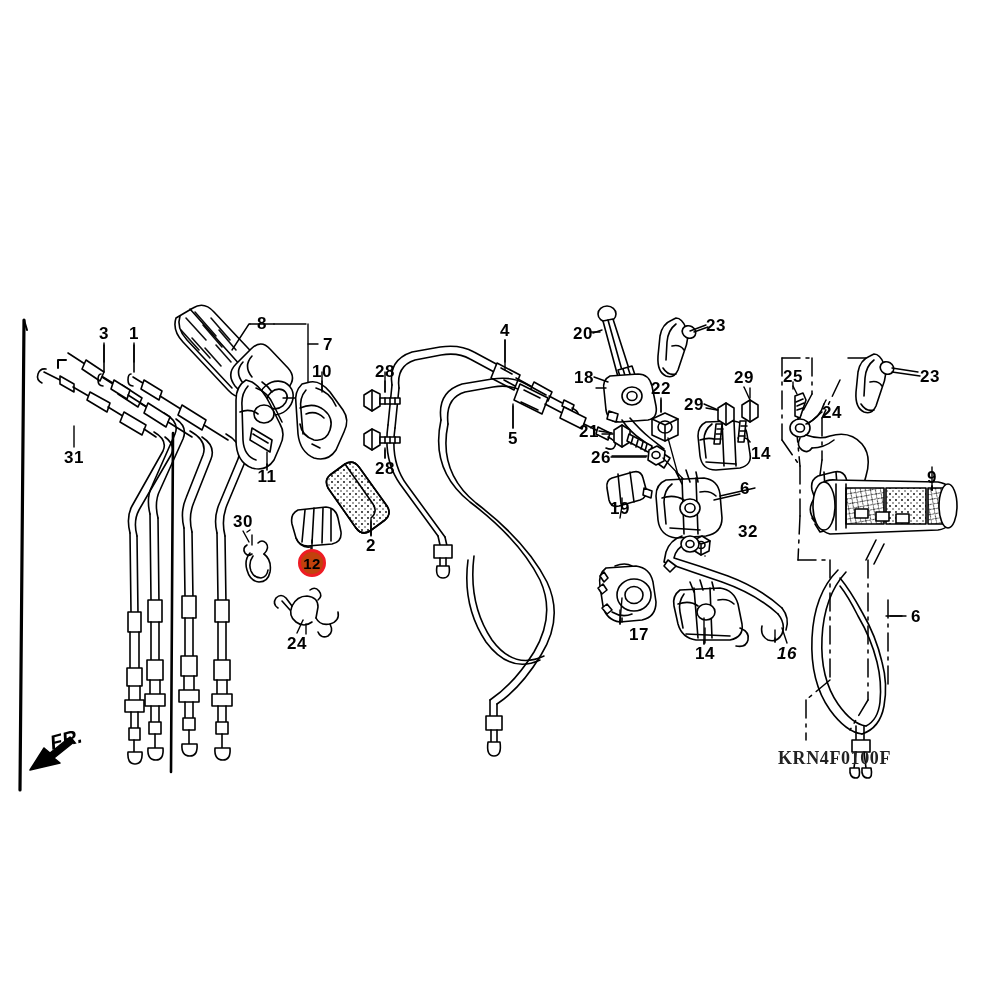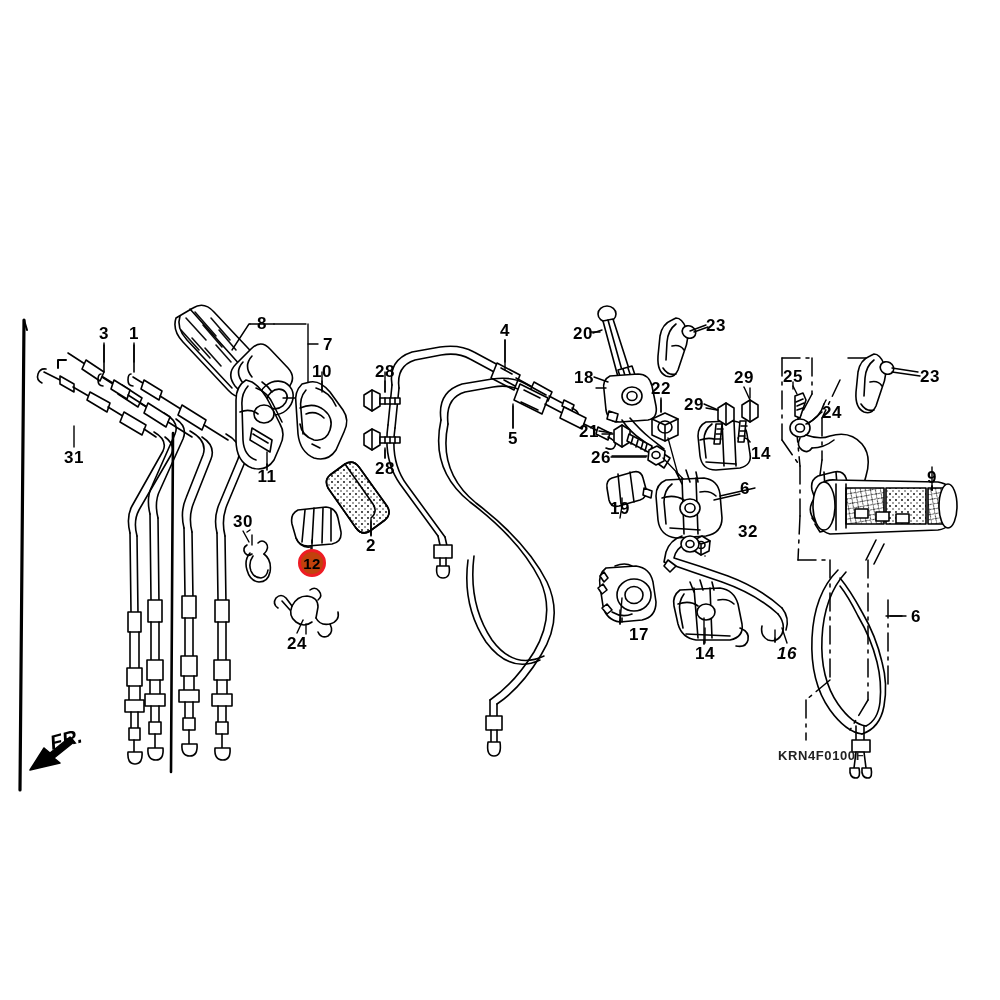--- a/index.html
+++ b/index.html
@@ -46,23 +46,23 @@
     border: 3.5px solid #ee1c24;
     background: #c2410c;
     display: flex;
     align-items: center;
     justify-content: center;
     font-size: 15px;
     box-sizing: border-box;
   }
   .partcode {
     position: absolute;
-    font-family: Liberation Sans, sans-serif;
+    font-family: Liberation Serif, serif;
     font-weight: bold;
-    font-size: 13px;
+    font-size: 18px;
     color: #222222;
     letter-spacing: 0.6px;
     white-space: nowrap;
   }
   .fr-label {
     position: absolute;
     font-family: "Liberation Sans", sans-serif;
     font-weight: bold;
     font-style: italic;
     font-size: 20px;

